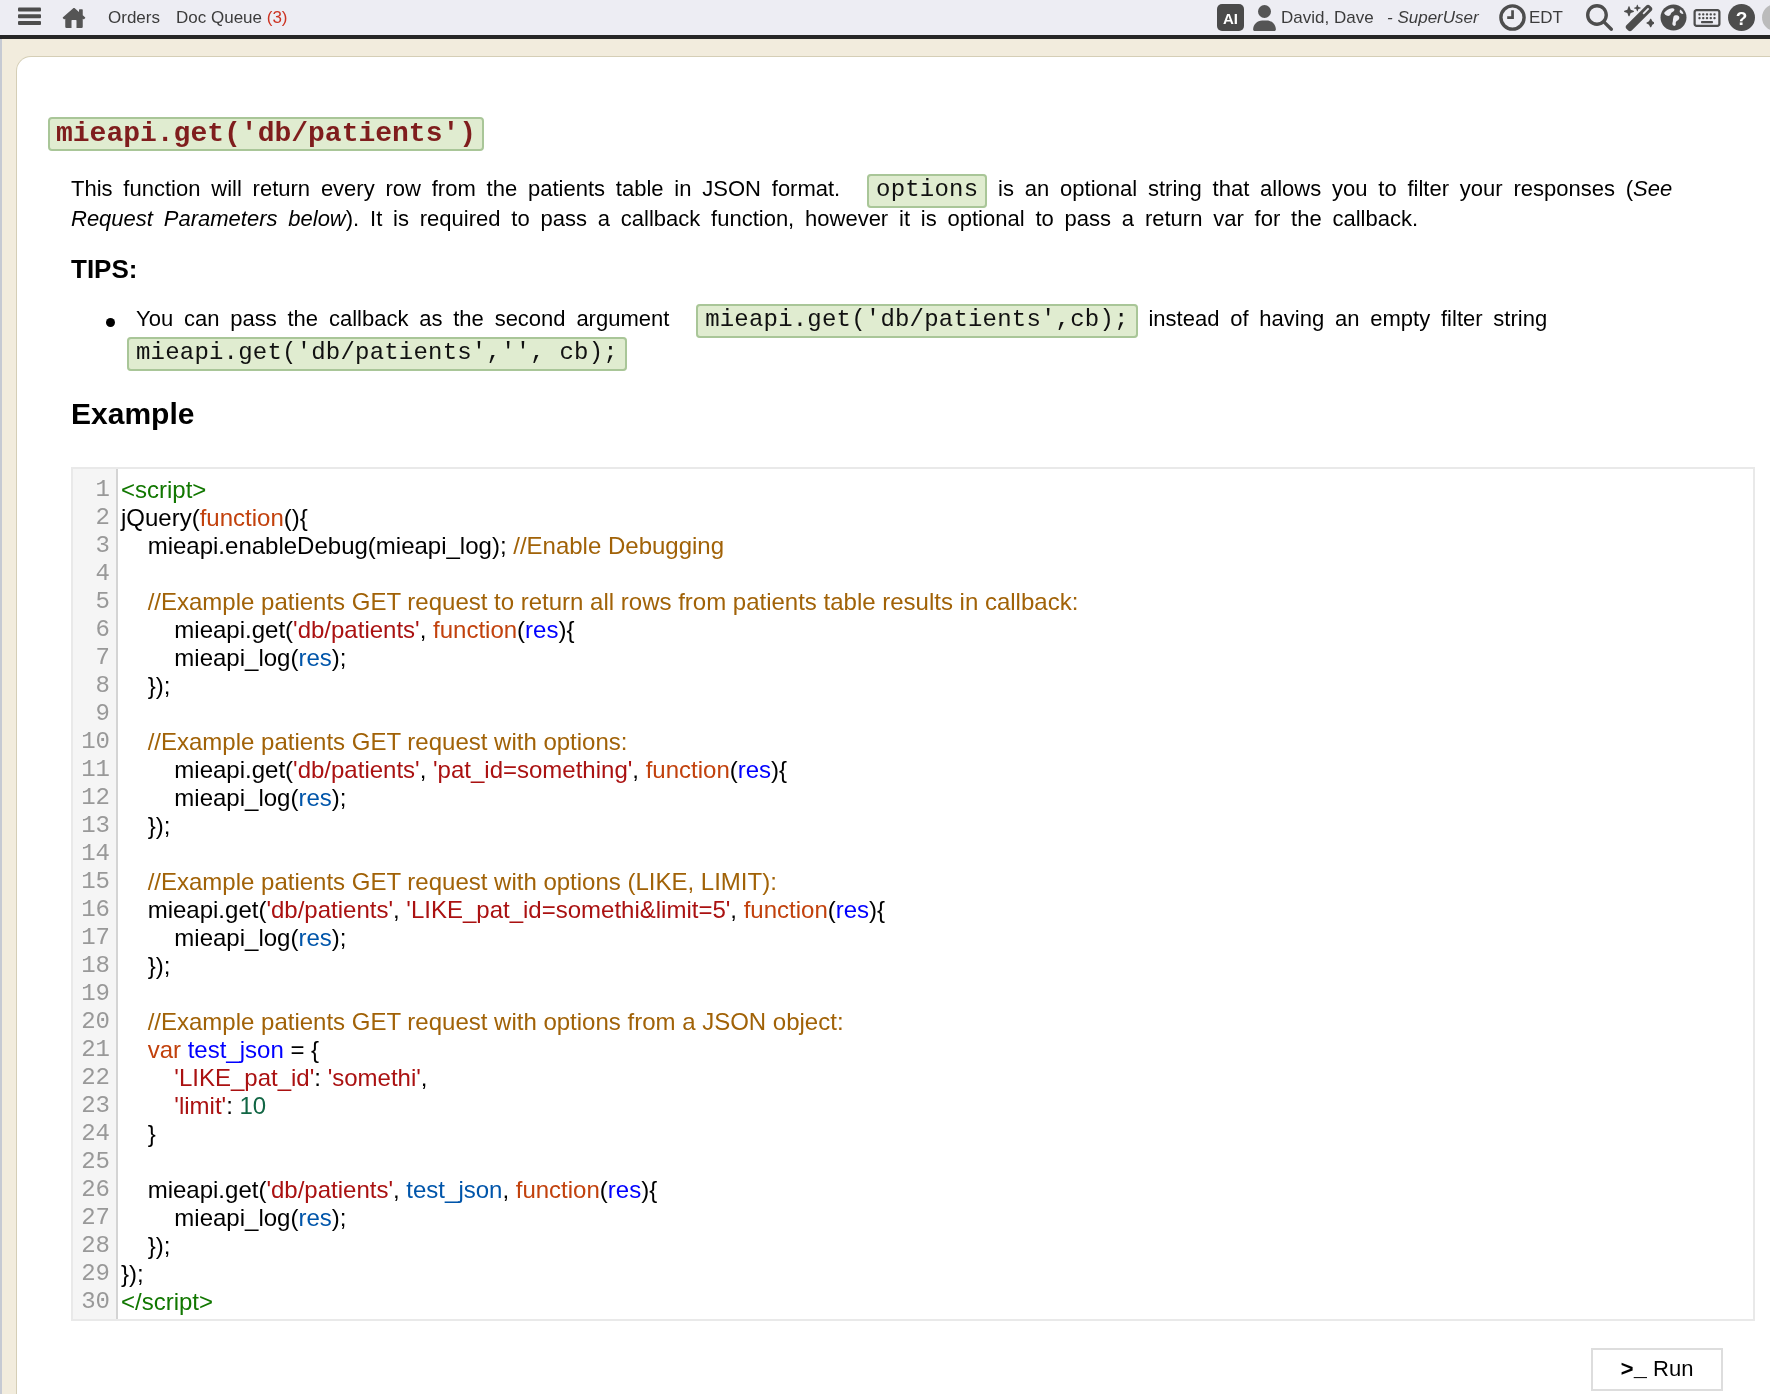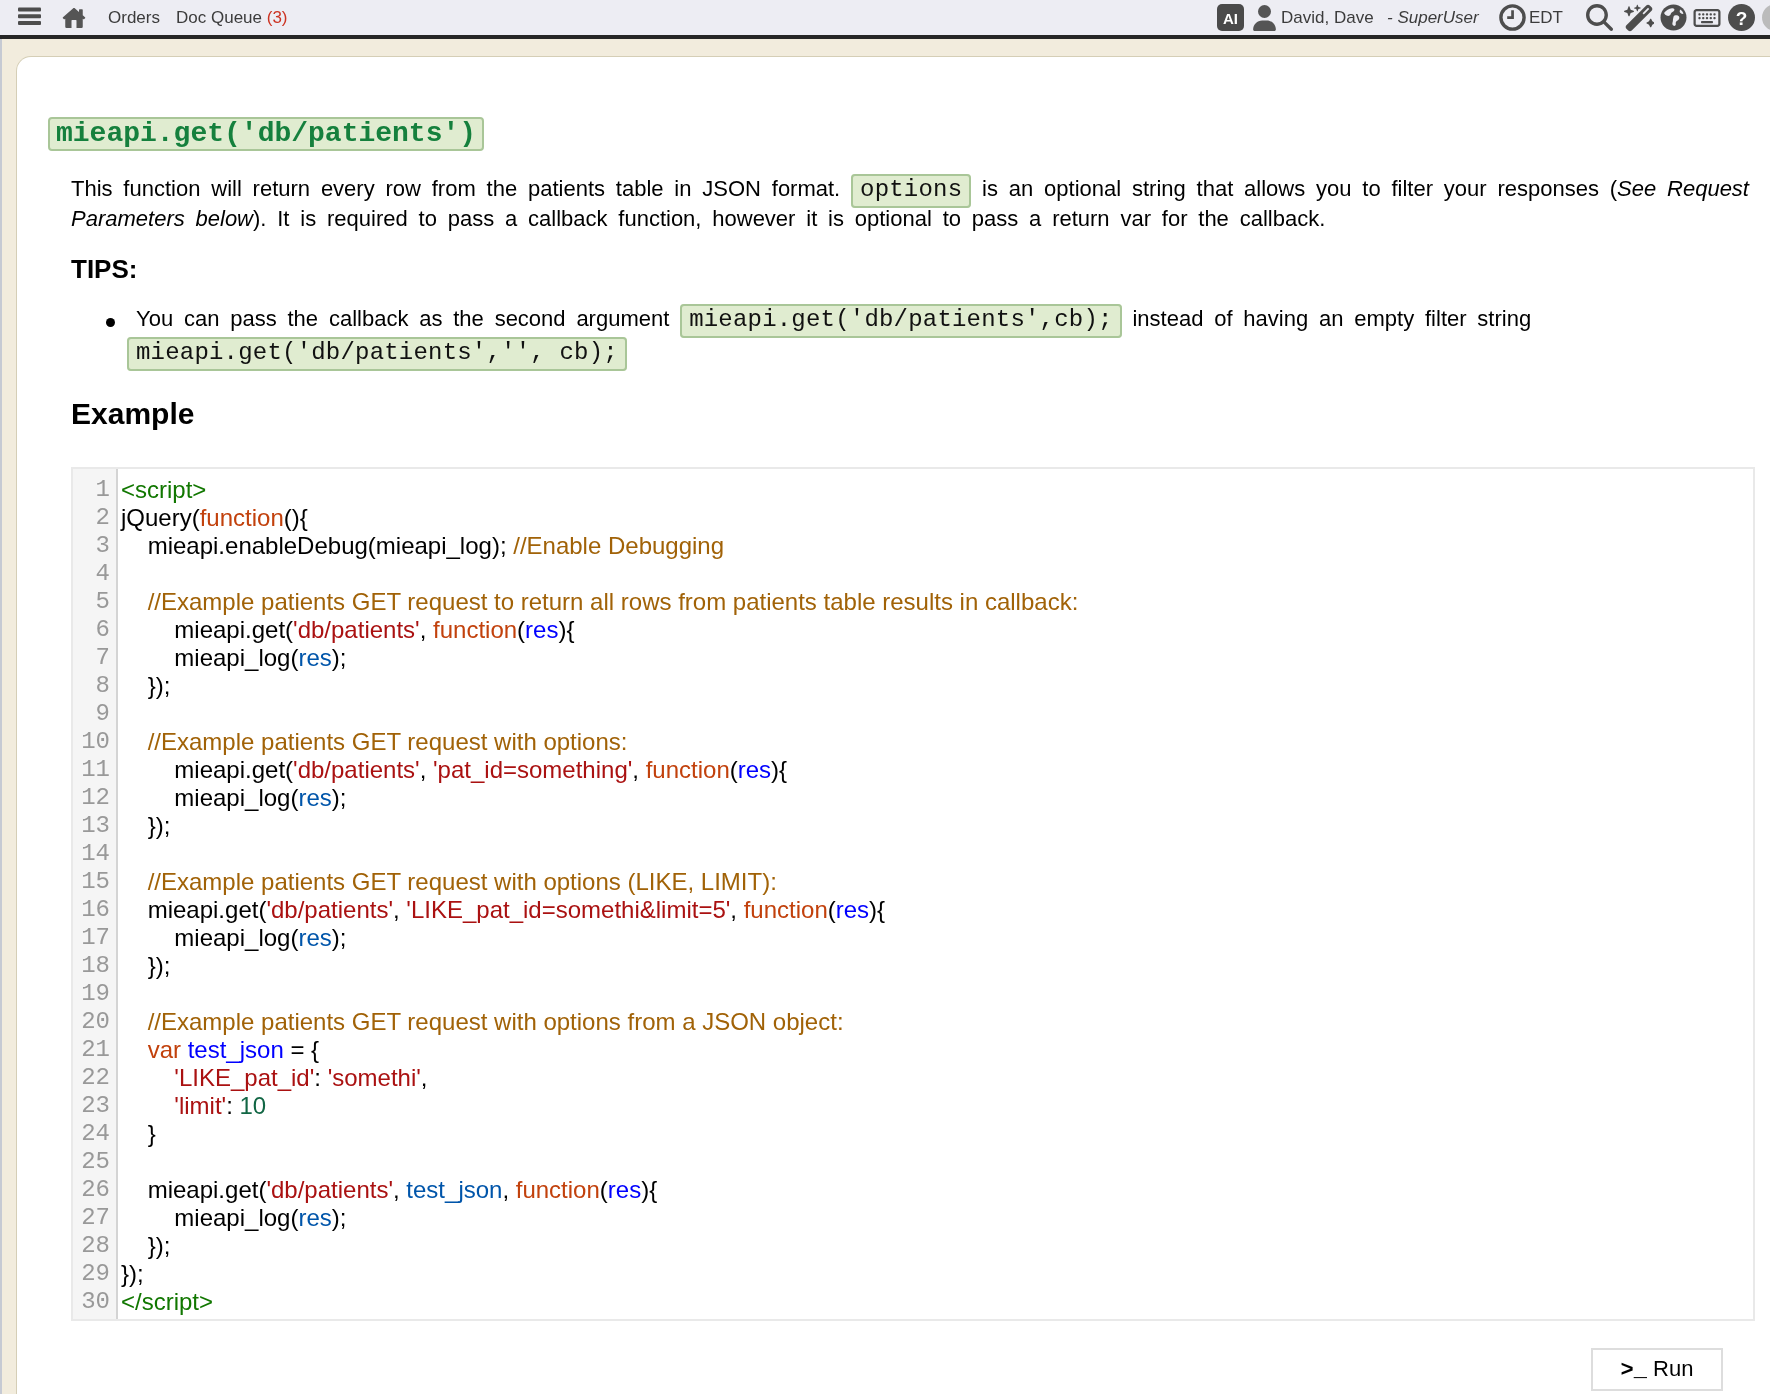--- a/index.html
+++ b/index.html
@@ -10,23 +10,23 @@
 #nav { position:absolute; left:0; top:0; width:1770px; height:39px; background:#ededf3; border-bottom:4px solid #262626; }
 .navtext { font-size:17px; color:#3c3c3c; position:absolute; top:8px; white-space:nowrap; }
 .nicon { position:absolute; }
 #leftedge { position:absolute; left:0; top:39px; width:2px; height:1355px; background:#c6cad3; }
 
 
 #page { position:absolute; left:17px; top:57px; width:1790px; height:1380px; background:#ffffff; border-radius:14px; box-shadow:0 0 0 1px rgba(190,182,150,0.55); }
 #content { position:absolute; left:31px; top:0; width:1724px; }
 
 h1.t { margin:55px 0 0 0; }
-h1.t code { display:inline-block; font-family:"Liberation Mono", monospace; font-weight:bold; font-size:28px; line-height:30px; color:#15803d; background:#e0ecd0; border:2px solid #a9c698; border-radius:4px; padding:0px 6px; }
+h1.t code { display:inline-block; font-family:"Liberation Mono", monospace; font-weight:bold; font-size:28px; line-height:30px; color:#7f1d1d; background:#e0ecd0; border:2px solid #a9c698; border-radius:4px; padding:0px 6px; }
 
-.icode { font-family:"Liberation Mono", monospace; font-size:24px; color:#111; background:#e0ecd0; border:2px solid #a9c698; border-radius:4px; padding:0px 7px 3px 7px; word-spacing:0; letter-spacing:0.2px; }
+.icode { font-family:"Liberation Mono", monospace; font-size:24px; color:#111; background:#e0ecd0; border:2px solid #a9c698; border-radius:4px; padding:0px 7px 3px 7px; word-spacing:0; letter-spacing:0.2px;margin-left:16px; }
 
 p.para { margin:23px 0 0 23px; width:1684px; font-size:22px; line-height:29px; color:#000; word-spacing:4.7px; }
 .tips { margin:21px 0 0 23px; font-size:26px; font-weight:bold; color:#000; }
 ul.lst { margin:18px 0 0 23px; padding-left:65px; font-size:22px; line-height:32px; color:#000; word-spacing:4.7px; list-style:none; }
 ul.lst li { position:relative; }
 ul.lst li::before { content:''; position:absolute; left:-30px; top:15px; width:9px; height:9px; border-radius:50%; background:#000; }
 h2.ex { margin:28px 0 0 23px; font-size:30px; font-weight:bold; color:#000; }
 
 
 #cm { position:absolute; left:54px; top:410px; width:1684px; border:2px solid #e9e9e9; background:#fff; display:flex; }

